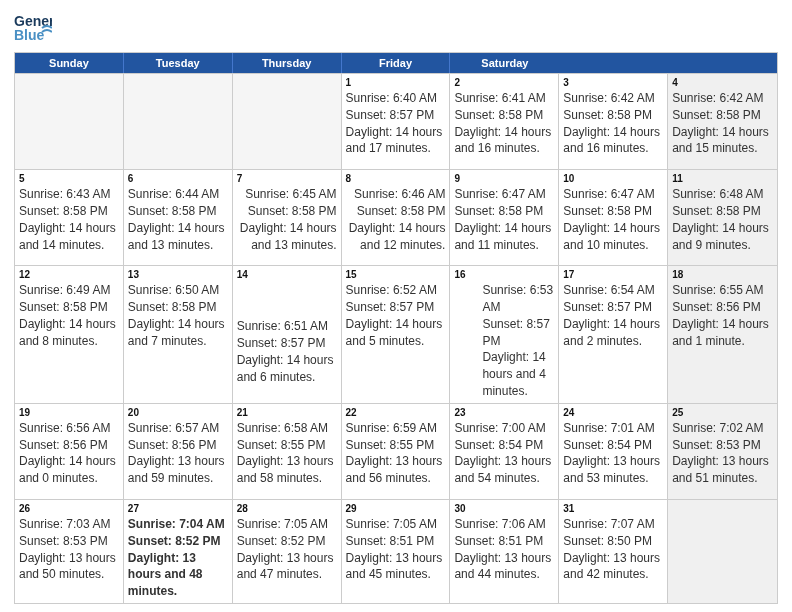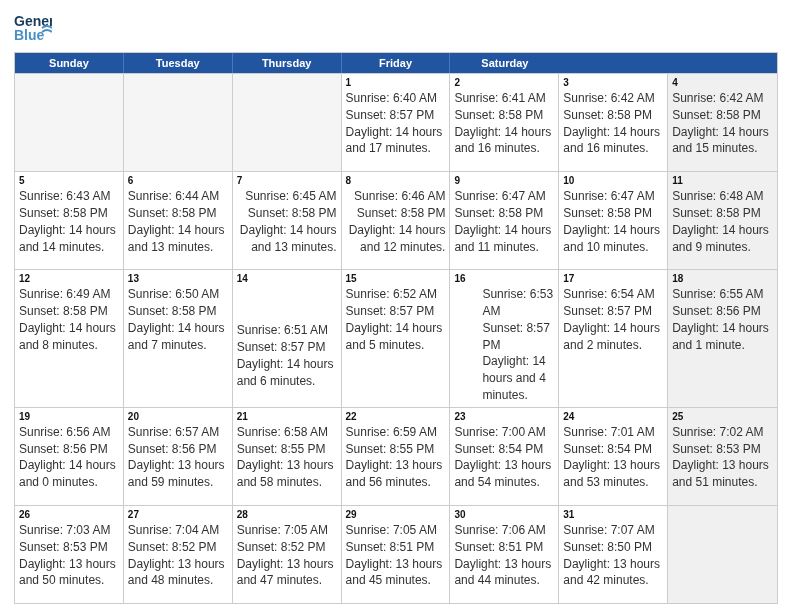--- a/index.html
+++ b/index.html
@@ -290,21 +290,21 @@
         </div>
         <div class="cal-row">
           <div class="cal-cell">
             <div class="day-num">26</div>
             <div class="day-info" style="white-space: pre-line;">Sunrise: 7:03 AM
 Sunset: 8:53 PM
 Daylight: 13 hours and 50 minutes.</div>
           </div>
           <div class="cal-cell">
             <div class="day-num">27</div>
-            <div class="day-info" style="white-space: pre-line;">Sunrise: 7:04 AM
+            <div class="day-info" style="white-space: pre-line; font-weight: bold;">Sunrise: 7:04 AM
 Sunset: 8:52 PM
 Daylight: 13 hours and 48 minutes.</div>
           </div>
           <div class="cal-cell">
             <div class="day-num">28</div>
             <div class="day-info" style="white-space: pre-line;">Sunrise: 7:05 AM
 Sunset: 8:52 PM
 Daylight: 13 hours and 47 minutes.</div>
           </div>
           <div class="cal-cell">

